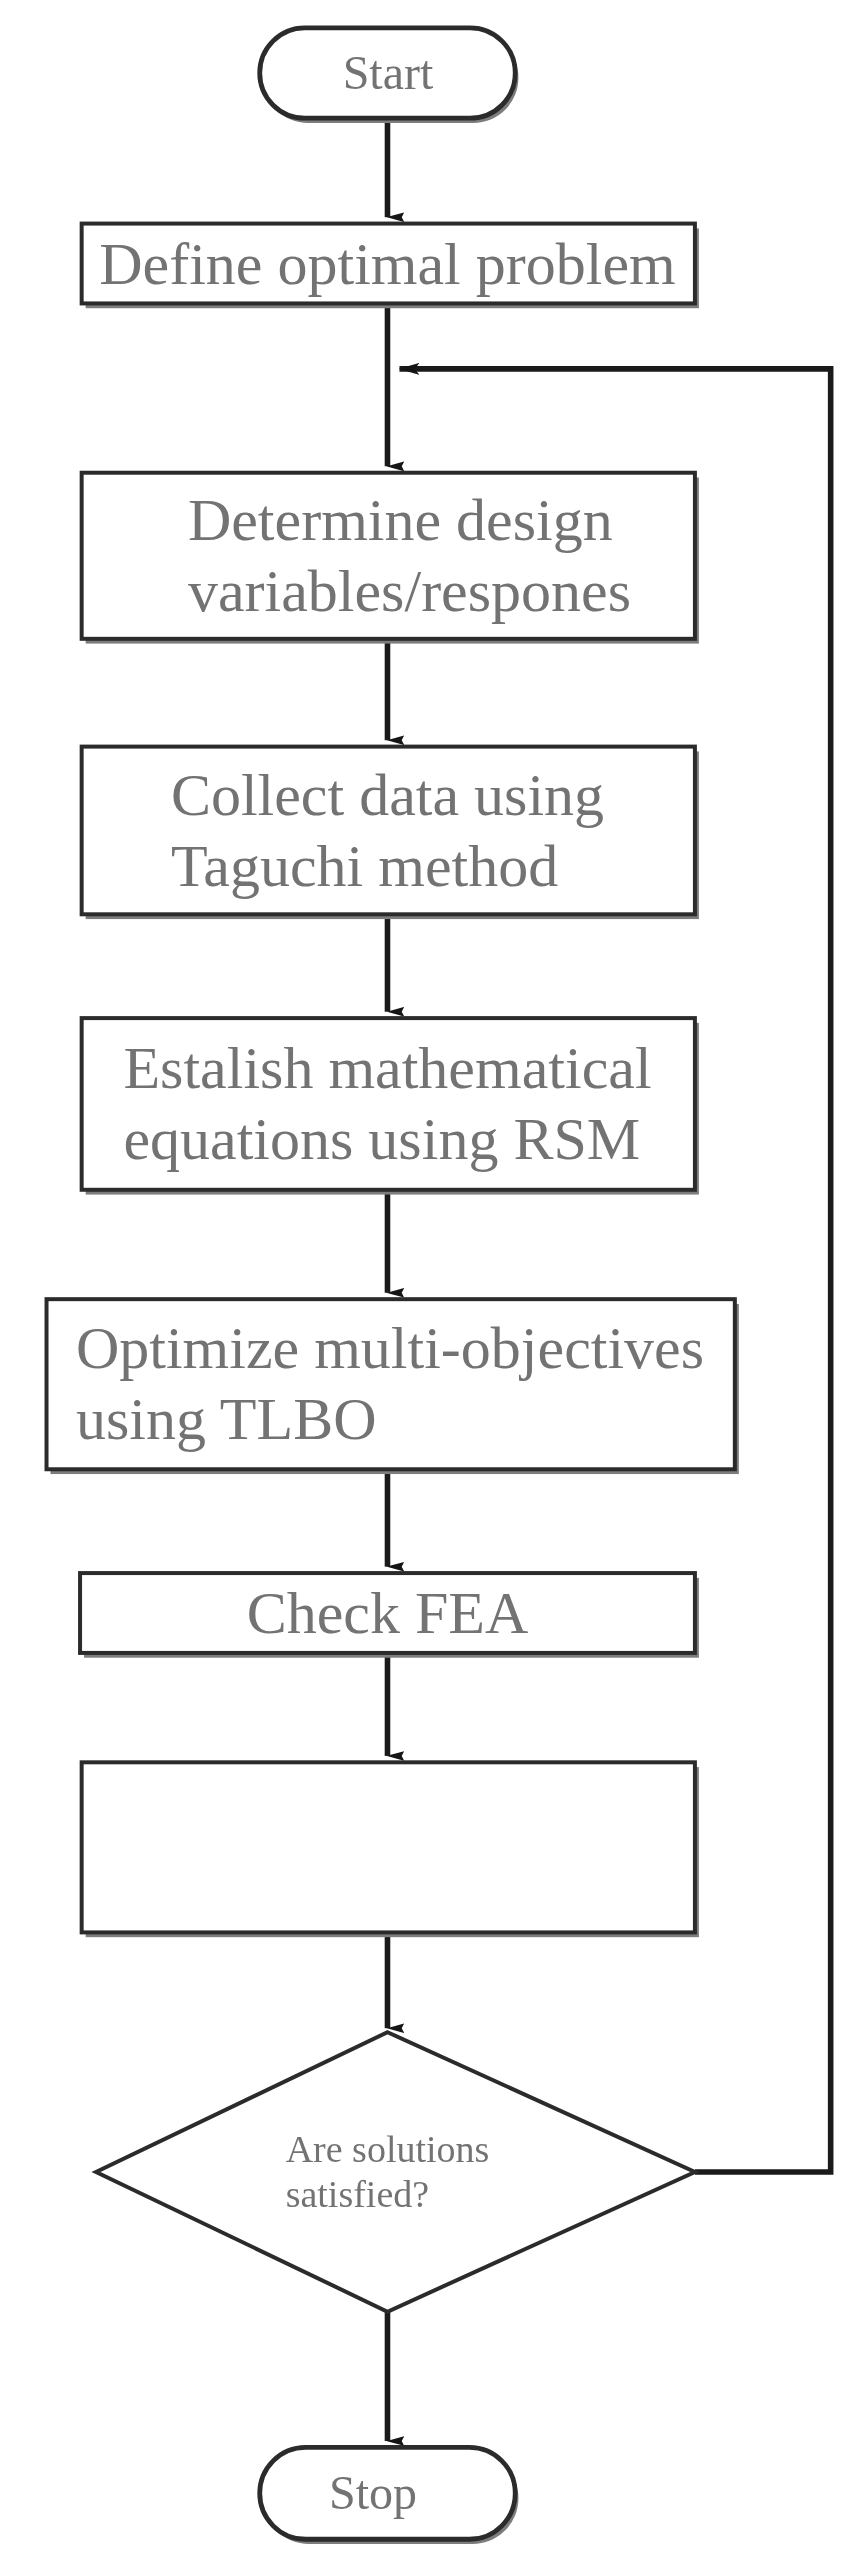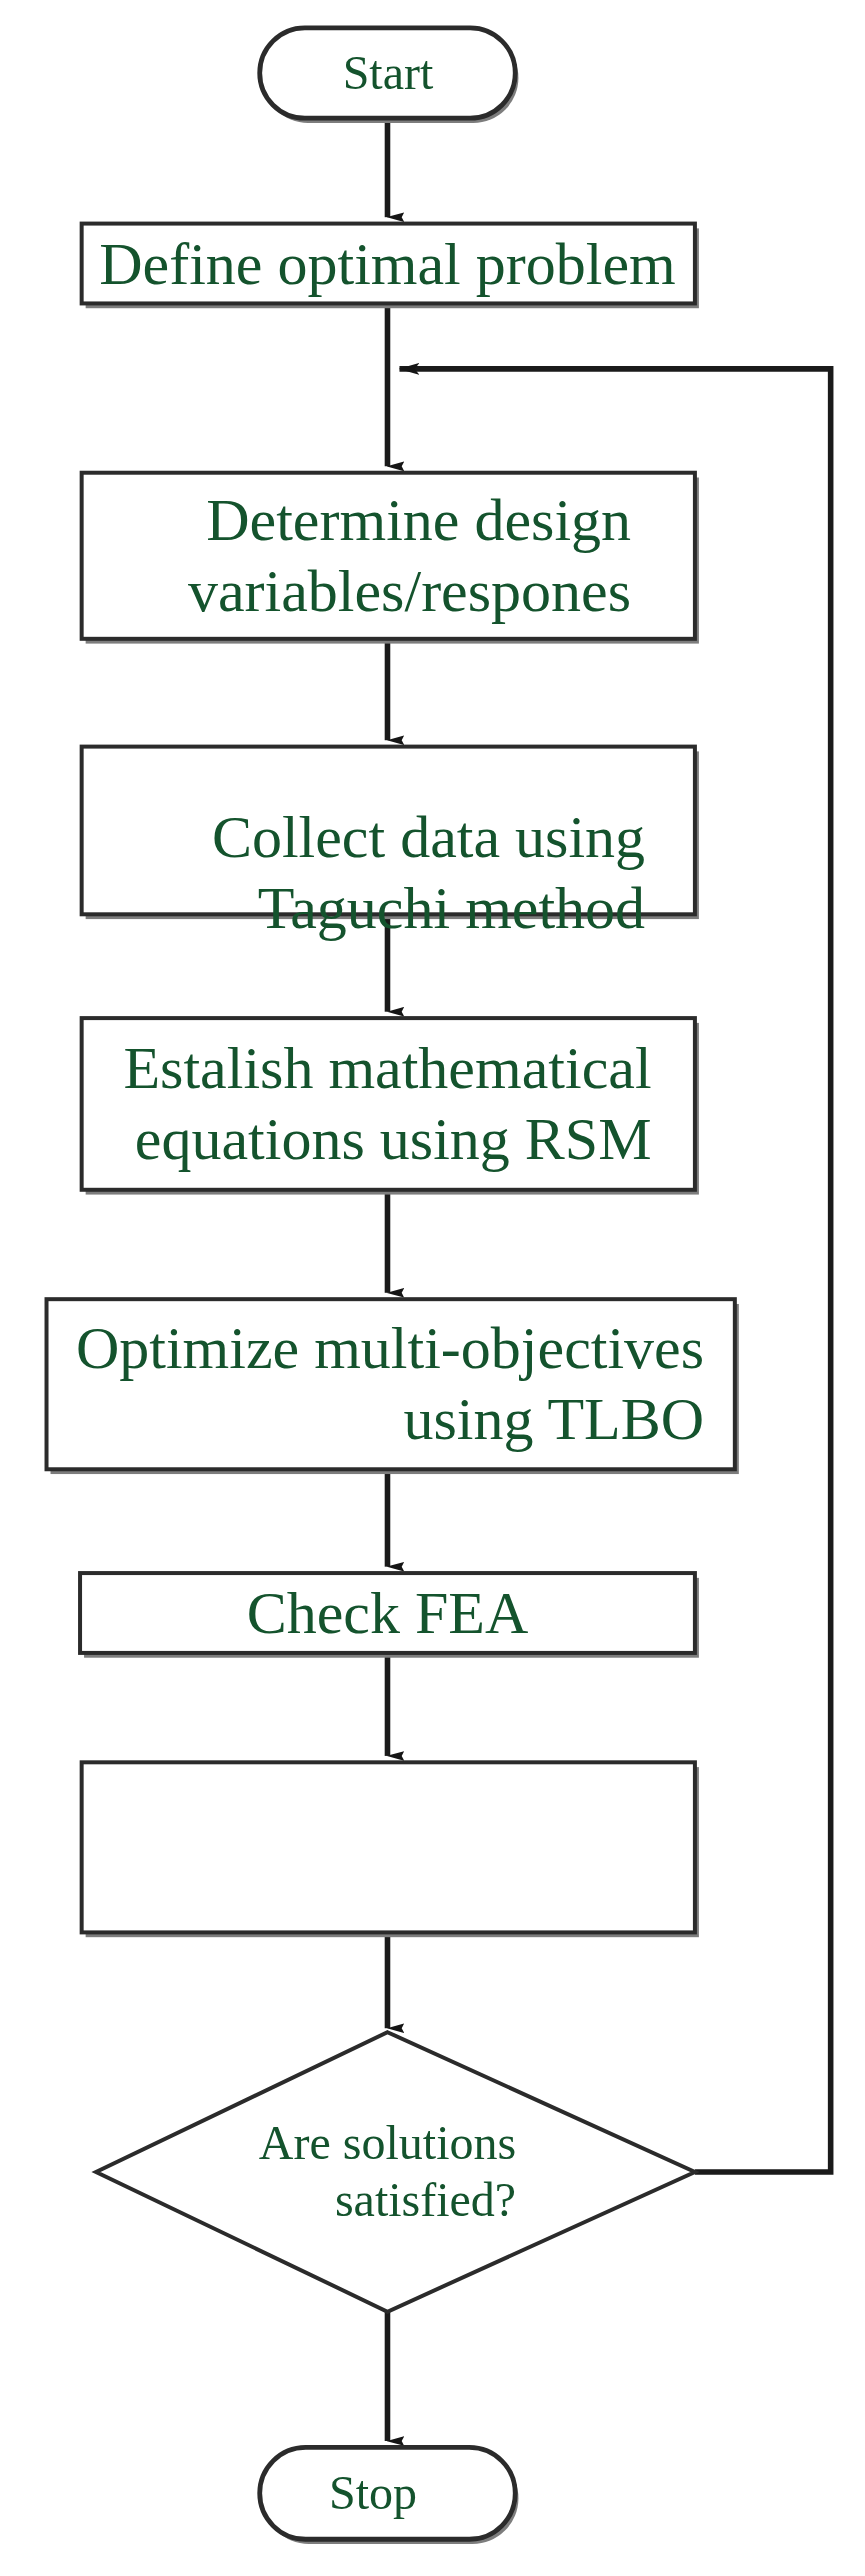--- a/index.html
+++ b/index.html
@@ -23,37 +23,37 @@
     left: 0;
     top: 0;
     width: 866px;
     height: 2576px;
   }
   .node-label {
     position: absolute;
     display: flex;
     align-items: center;
     justify-content: center;
-    text-align: right;
-    color: #14532d;
+    text-align: left;
+    color: #737373;
     font-family: "Liberation Serif", "DejaVu Serif", serif;
     font-weight: 400;
     letter-spacing: 0px;
     line-height: 1.18;
     pointer-events: none;
     white-space: pre-line;
   }
   .terminal-label {
     font-size: 48px;
   }
   .process-label {
     font-size: 60px;
   }
   .decision-label {
-    font-size: 48px;
+    font-size: 38px;
   }
   .hit {
     position: absolute;
     background: transparent;
   }
 </style>
 </head>
 <body>
 
 <div id="canvas">
@@ -136,21 +136,21 @@
 
   </svg>
 
   <div class="node-label terminal-label" style="left:260px; top:28px; width:256px; height:90px;">Start</div>
 
   <div class="node-label process-label" style="left:81px; top:224px; width:613px; height:80px;">Define optimal problem</div>
 
   <div class="node-label process-label" style="left:81px; top:473px; width:613px; height:166px;margin-left:22px;">Determine design
 variables/respones</div>
 
-  <div class="node-label process-label" style="left:81px; top:789px; width:613px; height:168px;padding-left:41px;">Collect data using
+  <div class="node-label process-label" style="left:81px; top:747px; width:613px; height:168px;">Collect data using
 Taguchi method</div>
 
   <div class="node-label process-label" style="left:81px; top:1018px; width:613px; height:172px;">Estalish mathematical
 equations using RSM</div>
 
   <div class="node-label process-label" style="left:46px; top:1299px; width:688px; height:170px;">Optimize multi-objectives
 using TLBO</div>
 
   <div class="node-label process-label" style="left:80px; top:1573px; width:615px; height:80px;">Check FEA</div>
 

